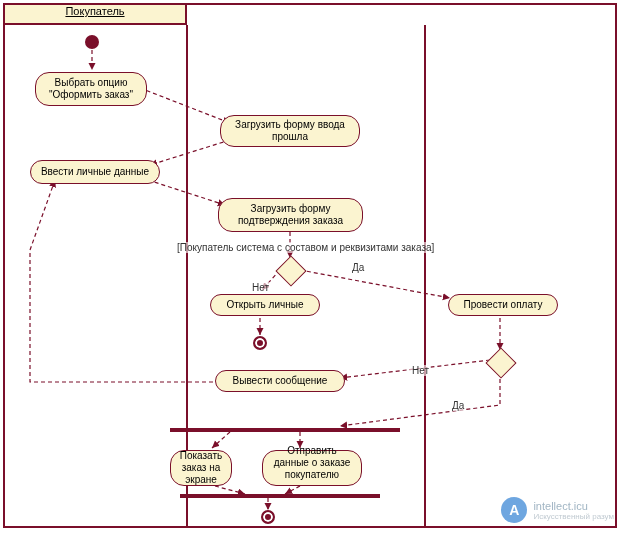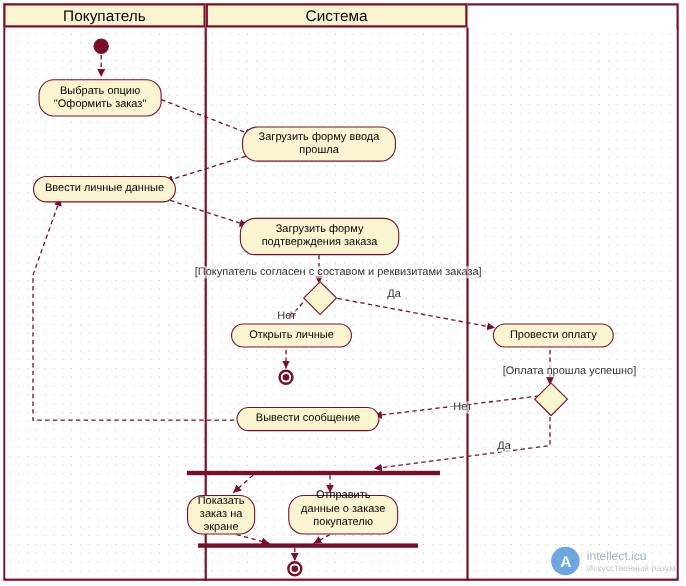--- a/index.html
+++ b/index.html
@@ -22,24 +22,25 @@
     position: absolute;
     border: 2px solid #7a0f2a;
   }
   .header-cell {
     position: absolute;
     top: 3px;
     height: 22px;
     background: #fbf4d0;
     border: 2px solid #7a0f2a;
     display: flex;
-    align-items: center;
+    align-items: flex-start;
     justify-content: center;
-    font-size: 14px;
+    font-size: 11px;
     box-sizing: border-box;
+    text-decoration: underline;
   }
   .lane-line {
     position: absolute;
     top: 25px;
     width: 0;
     border-left: 2px solid #7a0f2a;
     height: 503px;
   }
   .dot-field {
     position: absolute;
@@ -138,23 +139,20 @@
 </head>
 <body>
 
 <div class="frame">
 
   <div class="outer-border" style="left:3px; top:3px; width:614px; height:525px; box-sizing:border-box;"></div>
 
   <div class="header-cell" style="left:3px; width:184px;">
     <span>Покупатель</span>
   </div>
-  <div class="header-cell" style="left:187px; width:238px;">
-    <span>Система</span>
-  </div>
 
   <div class="dot-field" style="left:5px; top:27px; width:610px; height:498px;"></div>
 
   <div class="lane-line" style="left:186px;"></div>
   <div class="lane-line" style="left:424px;"></div>
 
   <svg class="arrows">
     <defs>
       <marker id="arr" markerWidth="8" markerHeight="8" refX="6" refY="3" orient="auto">
         <path d="M0,0 L6,3 L0,6 Z" fill="#7a0f2a"></path>
@@ -207,37 +205,36 @@
   </div>
 
   <div class="node" style="left:218px; top:198px; width:145px; height:34px;">
     <span>Загрузить форму подтверждения заказа</span>
   </div>
 
   <div class="node" style="left:30px; top:160px; width:130px; height:24px;">
     <span>Ввести личные данные</span>
   </div>
 
-  <div class="guard" style="left:175px; top:242px;">[Покупатель согласен с составом и реквизитами заказа]</div>
+  <div class="guard" style="left:175px; top:242px;">[Покупатель система с составом и реквизитами заказа]</div>
 
   <div class="decision" style="left:280px; top:260px;"></div>
   <div class="guard" style="left:250px; top:282px;">Нет</div>
   <div class="guard" style="left:350px; top:262px;">Да</div>
 
   <div class="node" style="left:210px; top:294px; width:110px; height:22px;">
     <span>Открыть личные</span>
   </div>
 
   <div class="end-node" style="left:253px; top:336px;"></div>
 
   <div class="node" style="left:448px; top:294px; width:110px; height:22px;">
     <span>Провести оплату</span>
   </div>
 
-  <div class="guard" style="left:455px; top:332px;">[Оплата прошла успешно]</div>
 
   <div class="decision" style="left:490px; top:352px;"></div>
   <div class="guard" style="left:410px; top:365px;">Нет</div>
   <div class="guard" style="left:450px; top:400px;">Да</div>
 
   <div class="node" style="left:215px; top:370px; width:130px; height:22px;">
     <span>Вывести сообщение</span>
   </div>
 
   <div class="sync-bar" style="left:170px; top:428px; width:230px;"></div>

